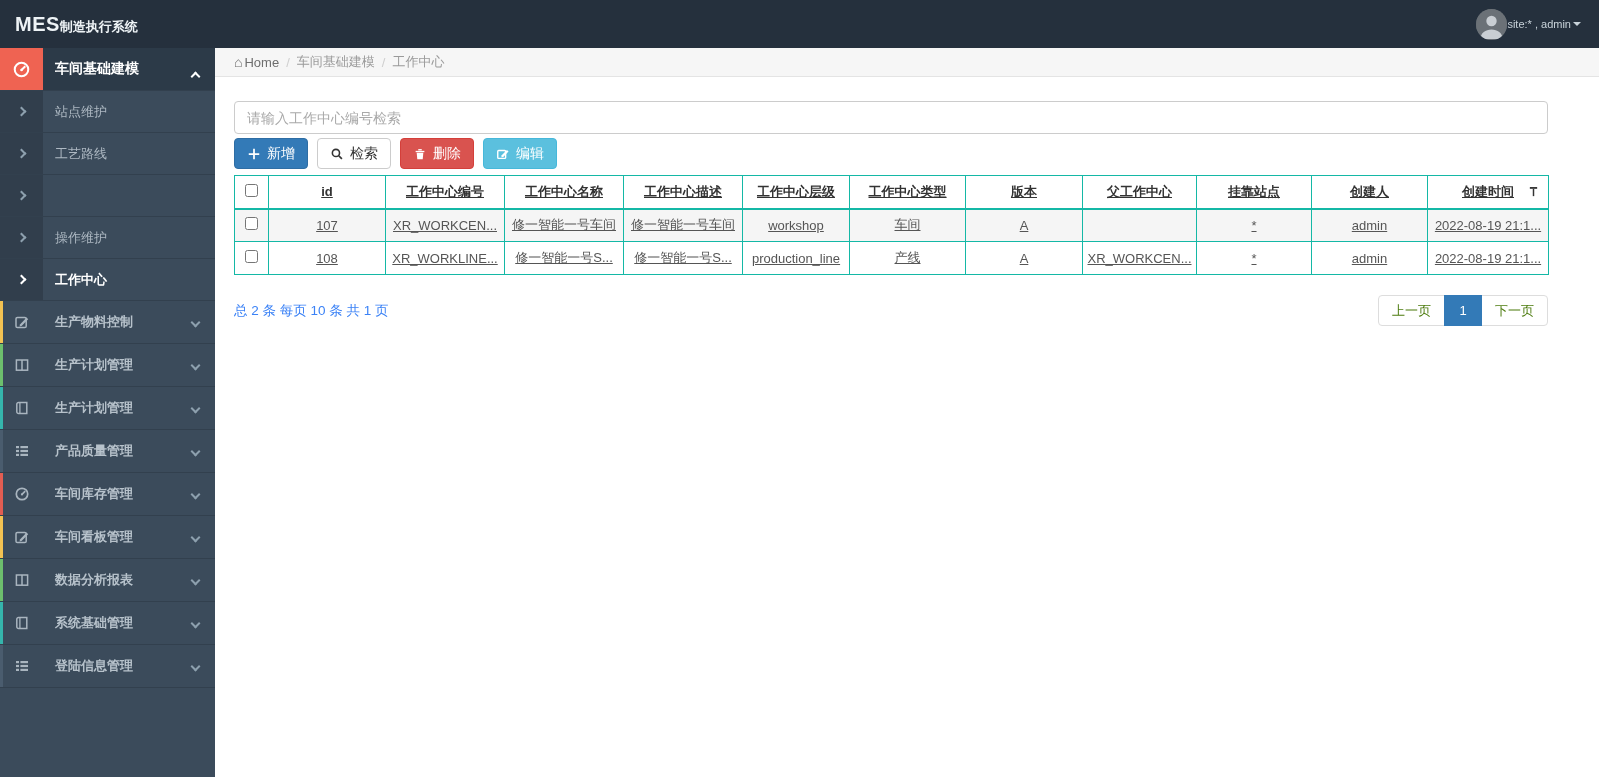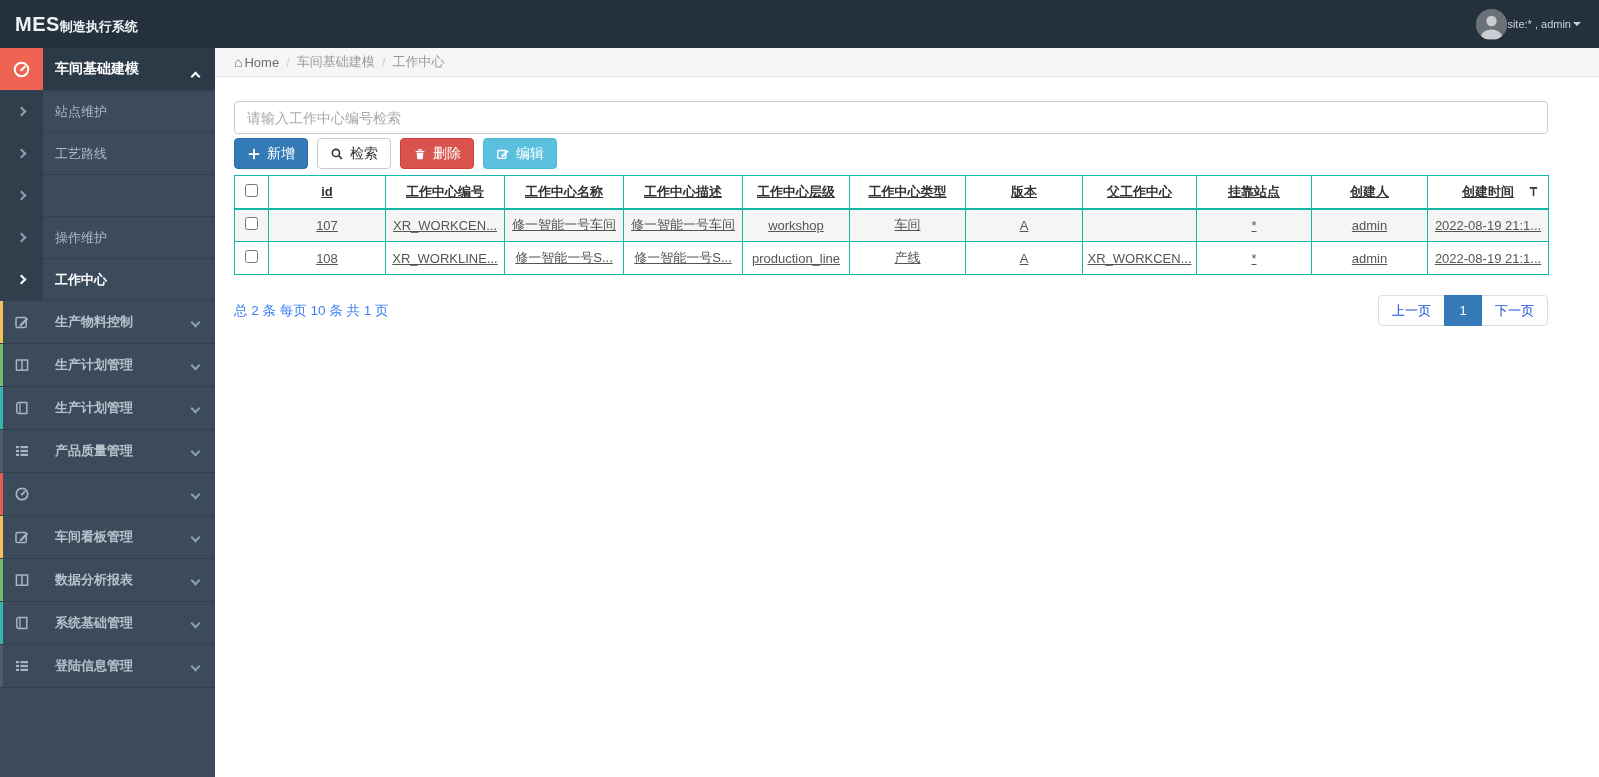--- a/index.html
+++ b/index.html
@@ -70,21 +70,21 @@
   .grid td { color:#555; background:#fff;margin-top:48px; }
   .grid tr.striped td { background:#f5f5f5; }
   .grid input[type=checkbox] { width:13px; height:13px; cursor:pointer; }
   .pin-svg { position:absolute; right:8px; top:50%; margin-top:-7px; width:13px; height:13px;
     color:#333; cursor:pointer; }
 
   .pager-row { margin-top:20px; display:flex; justify-content:space-between; align-items:center; width:1314px; }
   .summary { color:#3b82f6; font-size:13.5px; }
   .pagination { display:flex; }
   .page-btn { min-width:38px; padding:0 13px; height:31px; line-height:29px; border:1px solid #ddd;
-    background:#fff; color:#1d4ed8; font-size:13px; margin-left:-1px; text-align:center; cursor:pointer; }
+    background:#fff; color:#4d7c0f; font-size:13px; margin-left:-1px; text-align:center; cursor:pointer; }
   .page-btn.first { border-radius:4px 0 0 4px; margin-left:0; }
   .page-btn.last  { border-radius:0 4px 4px 0; }
   .page-btn.active { background:#337ab7; border-color:#337ab7; color:#fff; position:relative; z-index:1; }
 </style>
 </head>
 <body>
 
 <div class="topbar">
   <div class="logo">
     <b>MES</b>
@@ -202,20 +202,21 @@
   </div>
       <div class="menu-row main-row">
     <span class="stripe" style="background: rgb(226, 93, 82);"></span>
     <div class="icon-col" style="background:transparent;">
           <svg class="side-icon" viewBox="0 0 16 16">
             <circle cx="8" cy="8" r="5.7" fill="none" stroke="currentColor" stroke-width="1.7"></circle>
             <line x1="8" y1="8.4" x2="11.2" y2="5.2" stroke="currentColor" stroke-width="1.7"></line>
             <circle cx="8" cy="8.4" r="1.1" fill="currentColor"></circle>
           </svg>
         </div>
+    <div class="row-label">车间库存管理</div>
     <span class="chev down chev-right-pos"></span>
   </div>
       <div class="menu-row main-row">
     <span class="stripe" style="background: rgb(243, 194, 82);"></span>
     <div class="icon-col" style="background:transparent;">
           <svg class="side-icon" viewBox="0 0 16 16">
             <rect x="2" y="3.4" width="10.2" height="10.2" rx="1.4" fill="none" stroke="currentColor" stroke-width="1.5"></rect>
             <path d="M6 10.6 L12.6 3.6 L14.2 5.2 L7.6 12 L5.5 12.5 Z" fill="currentColor"></path>
           </svg>
         </div>

